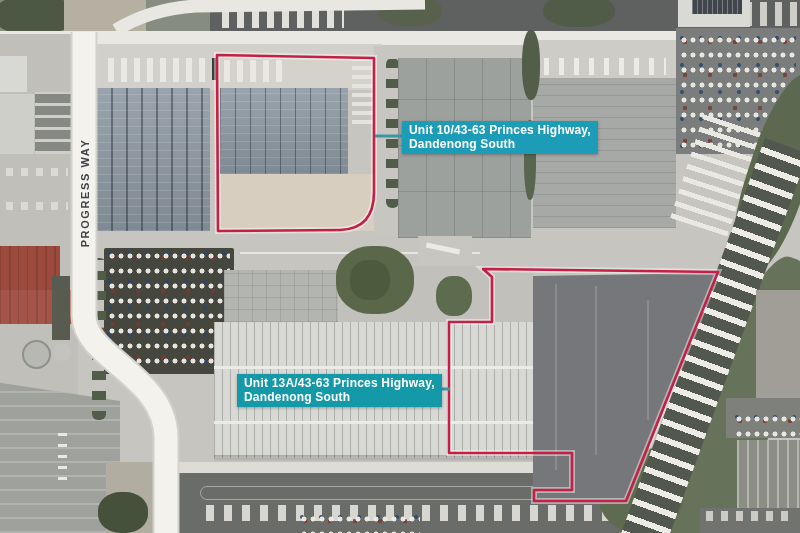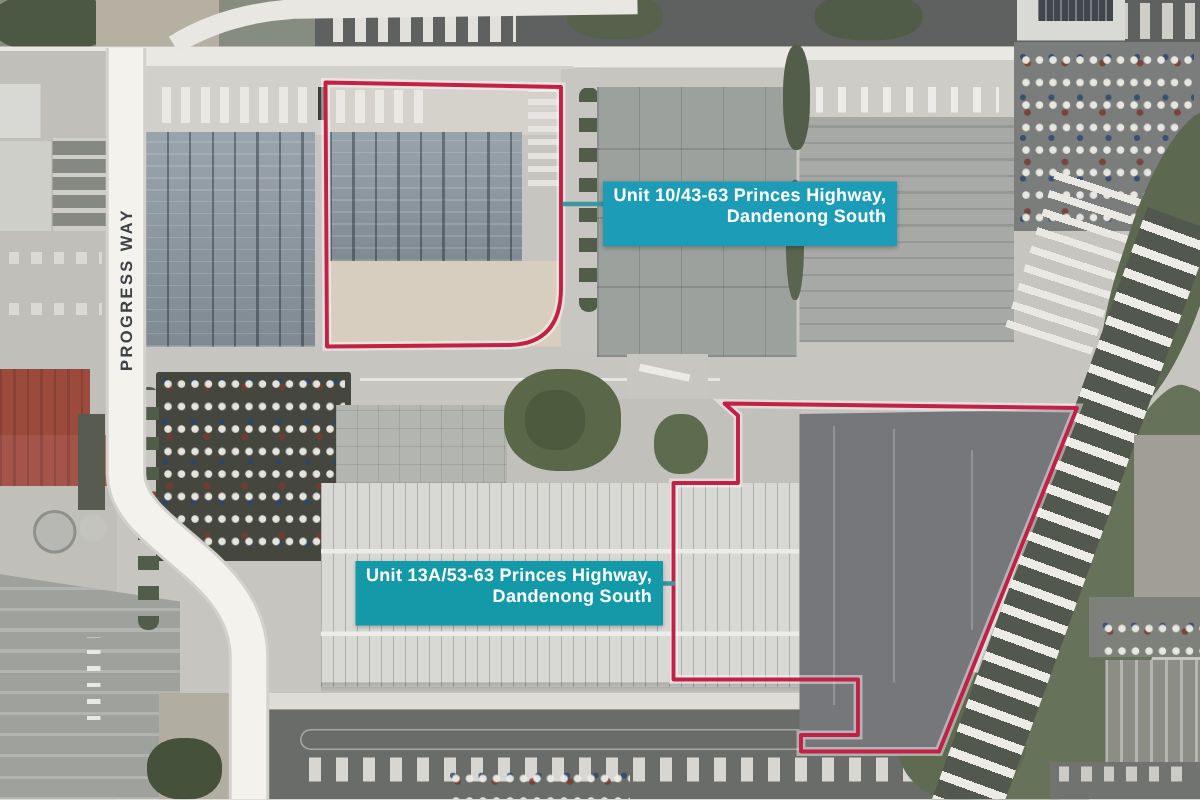--- a/index.html
+++ b/index.html
@@ -25,21 +25,21 @@
     radial-gradient(circle at 5px 6px,rgba(120,58,48,.85) 2px,transparent 2.5px),
     radial-gradient(circle at 2px 2px,rgba(40,70,110,.8) 1.8px,transparent 2.3px);
     background-size:9px 15px,25px 33px,19px 27px;}
   .rowlight{background-image:repeating-linear-gradient(90deg,#e2e0da 0 7px,transparent 7px 15px);}
   .rowtight{background-image:repeating-linear-gradient(90deg,#eae8e3 0 6px,transparent 6px 13px);}
   .coldots{background-image:repeating-linear-gradient(0deg,#515c49 0 9px,transparent 9px 20px);border-radius:6px;}
   .colcars{background-image:repeating-linear-gradient(0deg,#e7e6e2 0 4px,transparent 4px 9px);}
   .treeblob{border-radius:45%;}
   svg.overlay{position:absolute;left:0;top:0;}
   .plabel{position:absolute;color:#fff;font-weight:700;font-size:12px;line-height:14px;
-    padding:2px 7px 13px;letter-spacing:.2px;box-shadow:0 1px 3px rgba(0,0,0,.28);white-space:nowrap;text-align:right;}
+    padding:2px 7px 3px;letter-spacing:.2px;box-shadow:0 1px 3px rgba(0,0,0,.28);white-space:nowrap;}
   .plabel span{display:block;}
   .roadname{position:absolute;left:85px;top:193px;transform:translate(-50%,-50%) rotate(-90deg);
     font-size:11px;font-weight:700;letter-spacing:1.6px;color:#3e4247;white-space:nowrap;}
 </style>
 </head>
 <body>
 
 <div id="stage">
 
   <div class="p" style="left:0;top:0;width:800px;height:34px;background:#878c80;"></div>
@@ -138,18 +138,18 @@
     <path d="M483,269 L492,277 L492,322 L449,322 L449,453 L572,453 L572,490 L534,490 L534,501 L626,501 L718,272 Z" fill="none" stroke-width="2.6" stroke-linejoin="round" stroke="#c42045"></path>
     <path d="M375,136 L403,136" stroke-width="3" stroke="#3a96a0"></path>
     <path d="M425,389 L450,389" stroke-width="3" stroke="#3a96a0"></path>
   </svg>
 
   <div class="plabel" style="left: 402px; top: 121px; background-color: rgb(29, 156, 184);">
     <span>Unit 10/43-63 Princes Highway,</span>
     <span>Dandenong South</span>
   </div>
   <div class="plabel" style="left: 237px; top: 374px; background-color: rgb(20, 153, 168);">
-    <span>Unit 13A/53-63 Princes Highway,</span>
+    <span>Unit 13A/43-63 Princes Highway,</span>
     <span>Dandenong South</span>
   </div>
   <div class="roadname">PROGRESS WAY</div>
 
 </div>
 
 </body></html>

